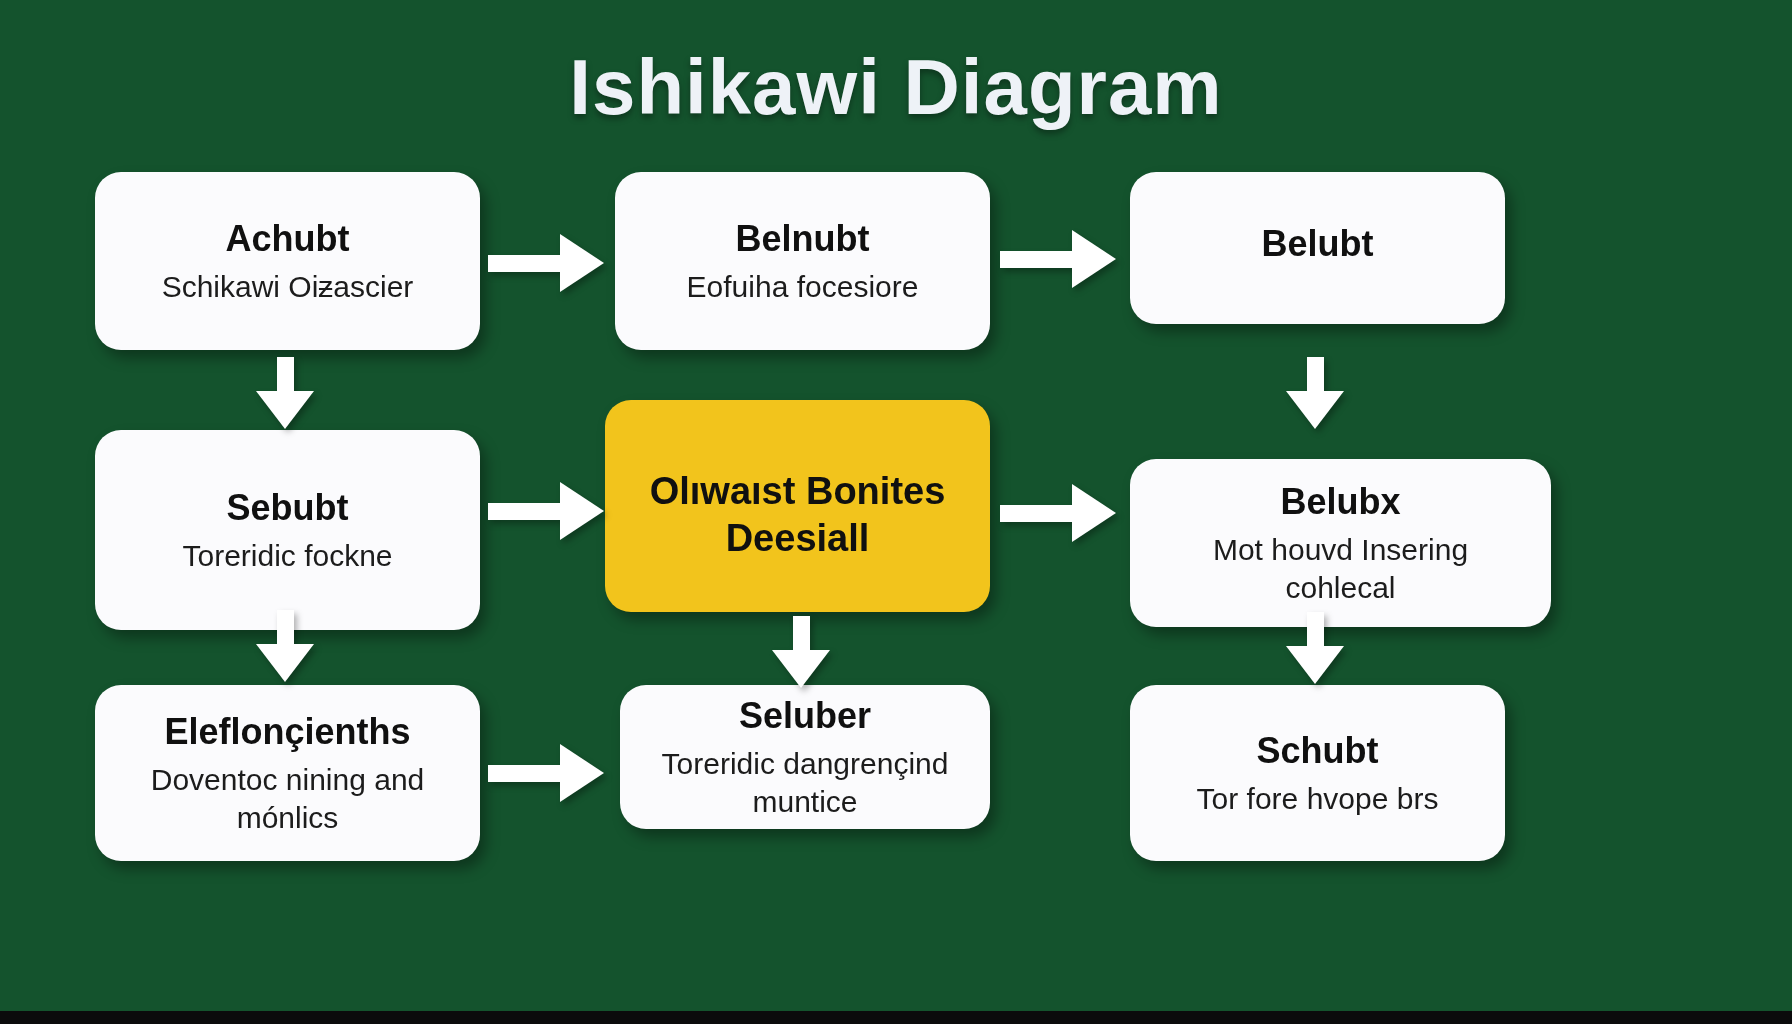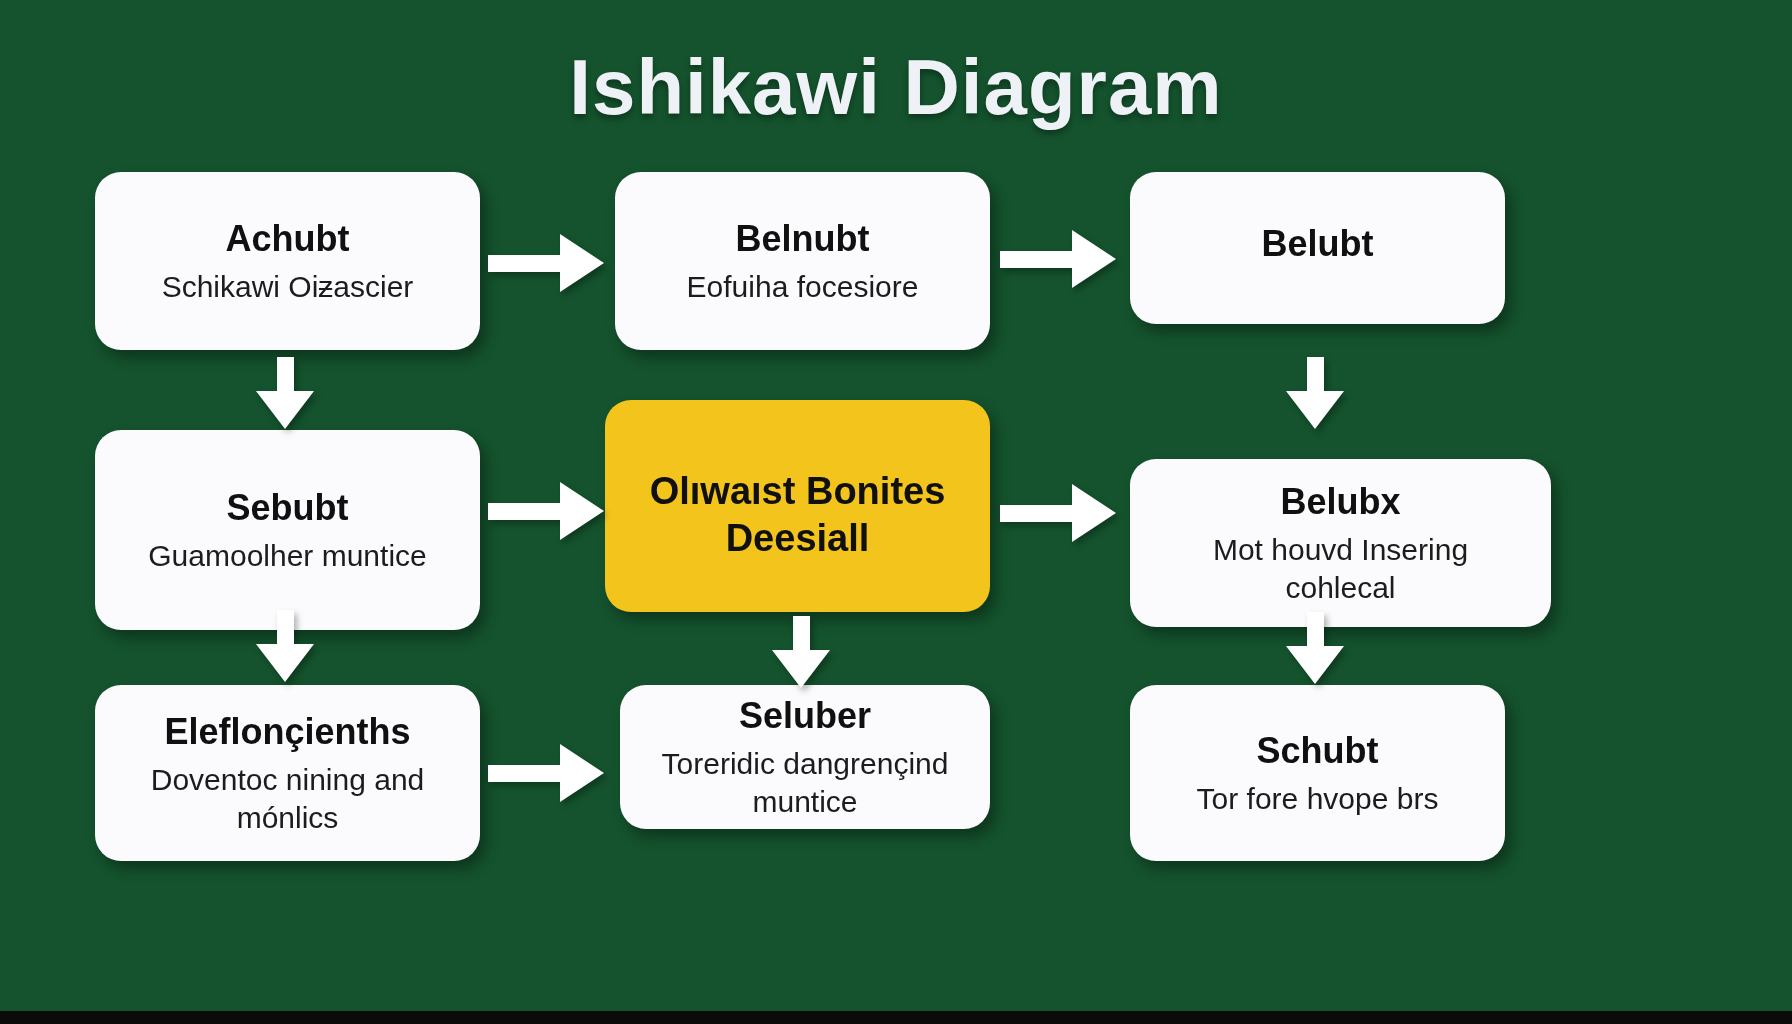--- a/index.html
+++ b/index.html
@@ -143,21 +143,21 @@
   <div class="box" id="box-1">
     <div class="box-title">Belnubt</div>
     <div class="box-subtitle">Eofuiha focesiore</div>
   </div>
   <div class="box" id="box-2">
     <div class="box-title">Belubt</div>
   </div>
 
   <div class="box" id="box-3">
     <div class="box-title">Sebubt</div>
-    <div class="box-subtitle">Guamoolher muntice</div>
+    <div class="box-subtitle">Toreridic fockne</div>
   </div>
   <div class="box highlight" id="box-4">
     <div class="box-title">Olıwaıst Bonites Deesiall</div>
   </div>
   <div class="box" id="box-5">
     <div class="box-title">Belubx</div>
     <div class="box-subtitle">Mot houvd Insering cohlecal</div>
   </div>
 
   <div class="box" id="box-6">

